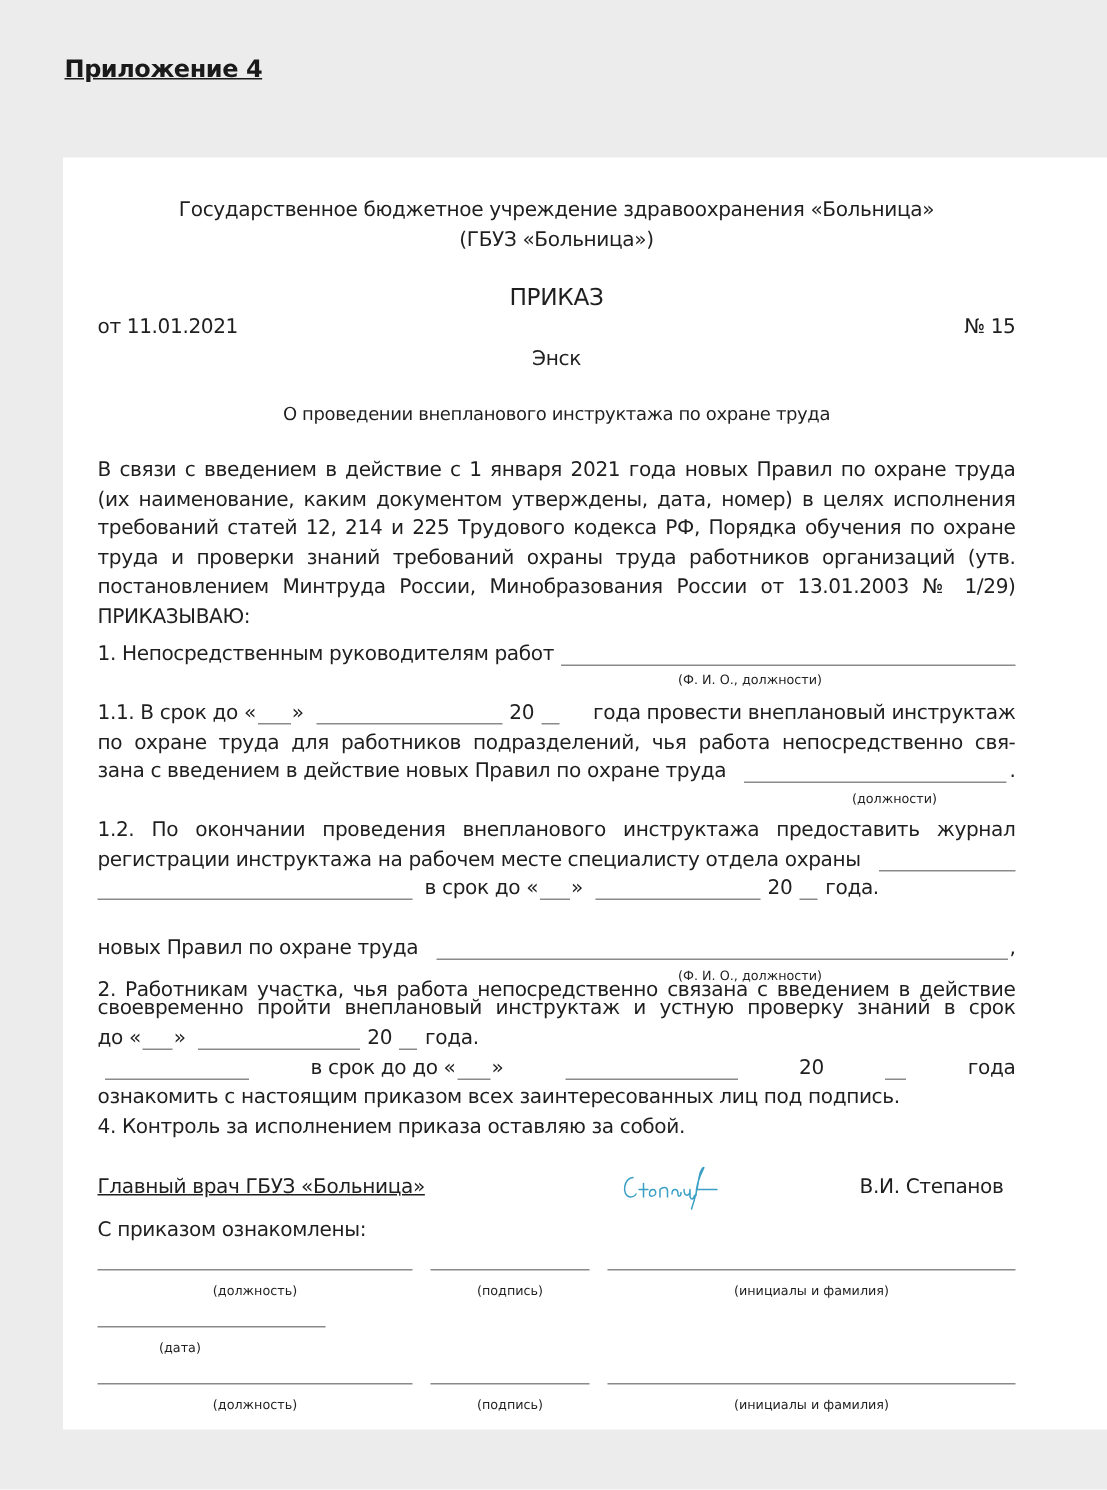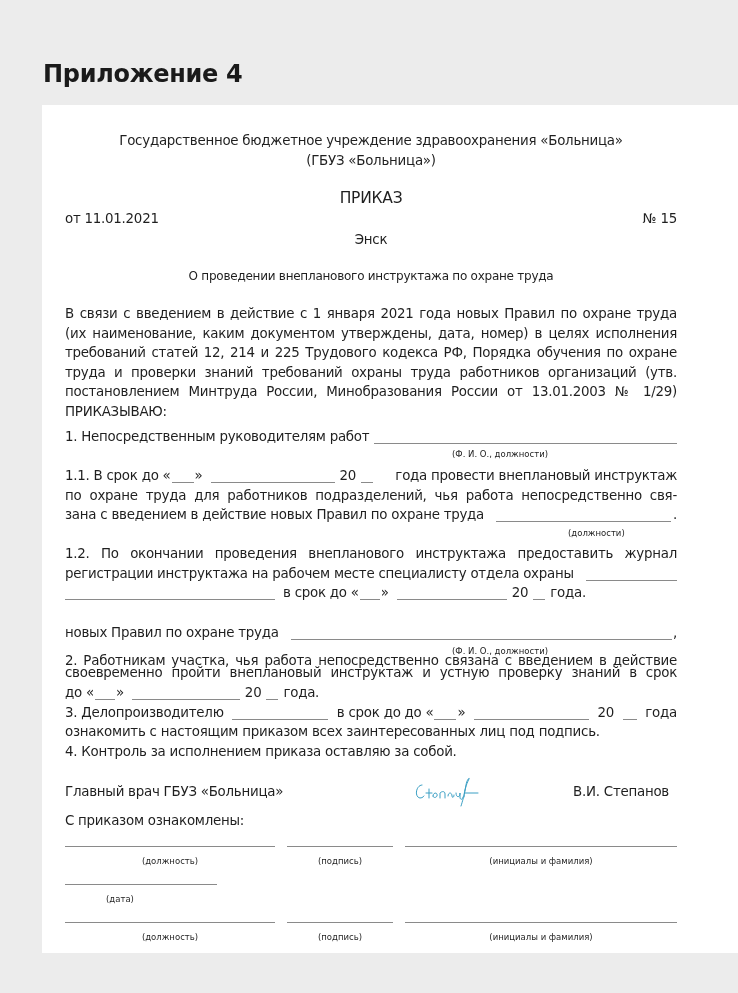--- a/index.html
+++ b/index.html
@@ -5,23 +5,24 @@
   html, body { margin: 0; padding: 0; }
   body {
     width: 738px; height: 993px;
     background: #ececec;
     font-family: "DejaVu Sans", sans-serif;
     color: #1f1f1f;
     position: relative;
     overflow: hidden;
   }
   .appendix-title {
-    position: absolute; left: 43px; top: 60px;
-    font-size: 24px; font-weight: bold; color: #1a1a1a;
+    position: absolute; left: 43px; top: 36px;
+    font-size: 16px; font-weight: bold; color: #1a1a1a;
     letter-spacing: -0.3px;
+    text-decoration: underline;
   }
   .card {
     position: absolute; left: 42px; top: 105px;
     width: 716px; height: 848px;
     background: #ffffff;
   }
   .doc {
     position: absolute; left: 23px; top: 0; width: 612px;
     font-size: 13.4px; line-height: 19.6px;
     letter-spacing: -0.25px;
@@ -125,36 +126,35 @@
       <span>до «</span>
         <span class="blank" style="width:20px;margin:0 1px 3px 1px;"></span>
         <span>»</span>
       <span class="blank" style="width:108px;margin-left:8px;"></span>
       <span>20</span>
       <span class="blank" style="width:12px;"></span>
       <span>года.</span>
     </div>
 
     <div class="abs line-row" style="top:598px; justify-content:space-between;">
-      <span>3. Делопроизводителю</span>
       <span class="blank" style="width:96px;"></span>
       <span style="display:flex;align-items:flex-end;">
         <span>в срок до до «</span>
           <span class="blank" style="width:22px;margin:0 1px 3px 1px;"></span>
           <span>»</span>
       </span>
       <span class="blank" style="width:115px;"></span>
       <span>20</span>
       <span class="blank" style="width:14px;"></span>
       <span>года</span>
     </div>
     <div class="abs para" style="top:617px;">ознакомить с настоящим приказом всех заинтересованных лиц под подпись.</div>
     <div class="abs para" style="top:637px;">4. Контроль за исполнением приказа оставляю за собой.</div>
 
-    <div class="abs" style="top:677px; left:0;">Главный врач ГБУЗ «Больница»</div>
+    <div class="abs" style="top:677px; left:0;text-decoration:underline;">Главный врач ГБУЗ «Больница»</div>
     <svg class="signature" viewBox="0 0 70 34">
       <path d="M10 10 C4 10 2 22 8 23 C11 23 12 21 12 21 M14 18 L20 18 M17 14 L17 23 M21 21 C21 17 26 17 25 21 C24 23 21 23 21 21 M28 23 L28 18 C30 16 33 16 33 19 L33 23 M36 21 C36 17 40 17 40 21 C40 23 42 23 42 20 M44 18 C44 23 48 23 48 18 L48 23 C49 25 50 25 51 22 M52 22 C52 14 56 6 57 4 C58 2 55 4 54 10 C53 18 50 28 49 31 M53 18 L66 18" fill="none" stroke="#3a9fc4" stroke-width="1" stroke-linecap="round" stroke-linejoin="round"></path>
     </svg>
     <div class="abs" style="top:677px; right:8px;">В.И. Степанов</div>
 
     <div class="abs" style="top:706px; left:0;">С приказом ознакомлены:</div>
 
     <div class="sig-line" style="top:741px; left:0; width:210px;"></div>
     <div class="sig-line" style="top:741px; left:222px; width:106px;"></div>
     <div class="sig-line" style="top:741px; left:340px; width:272px;"></div>

